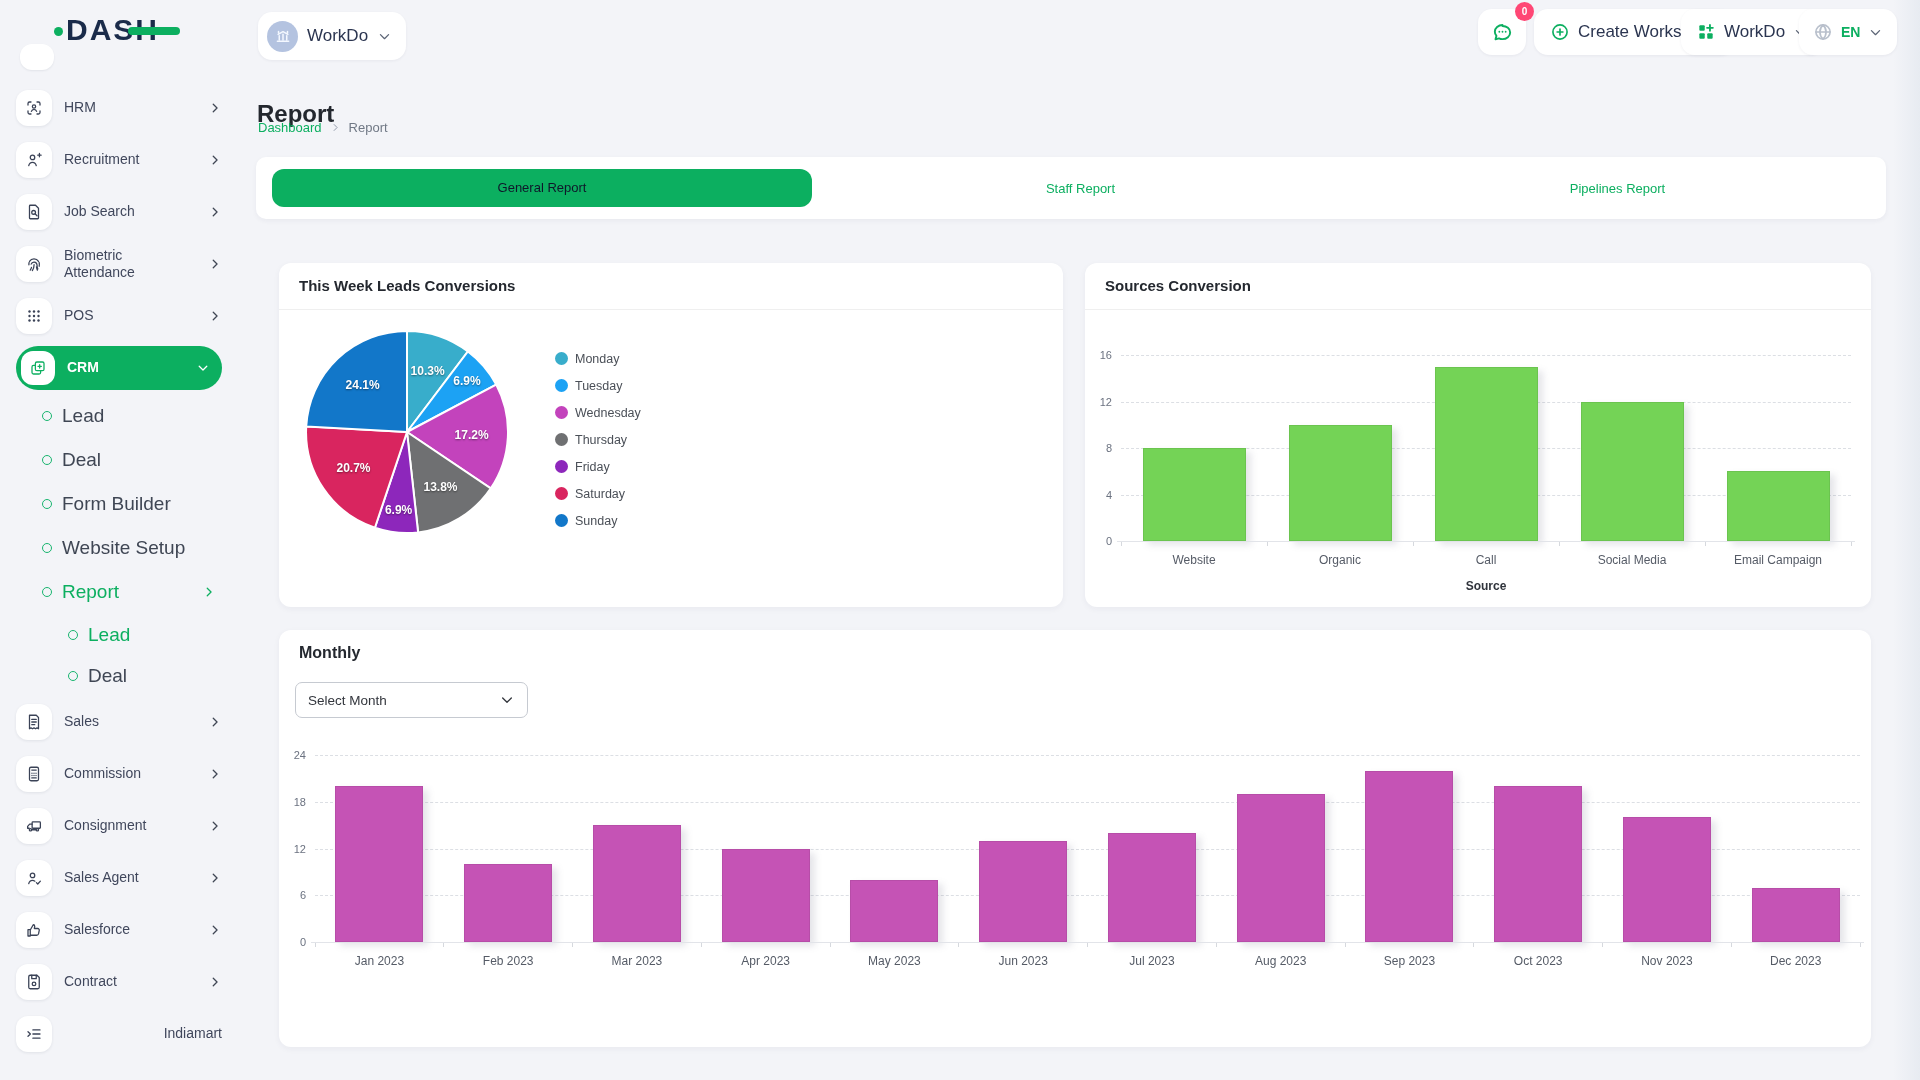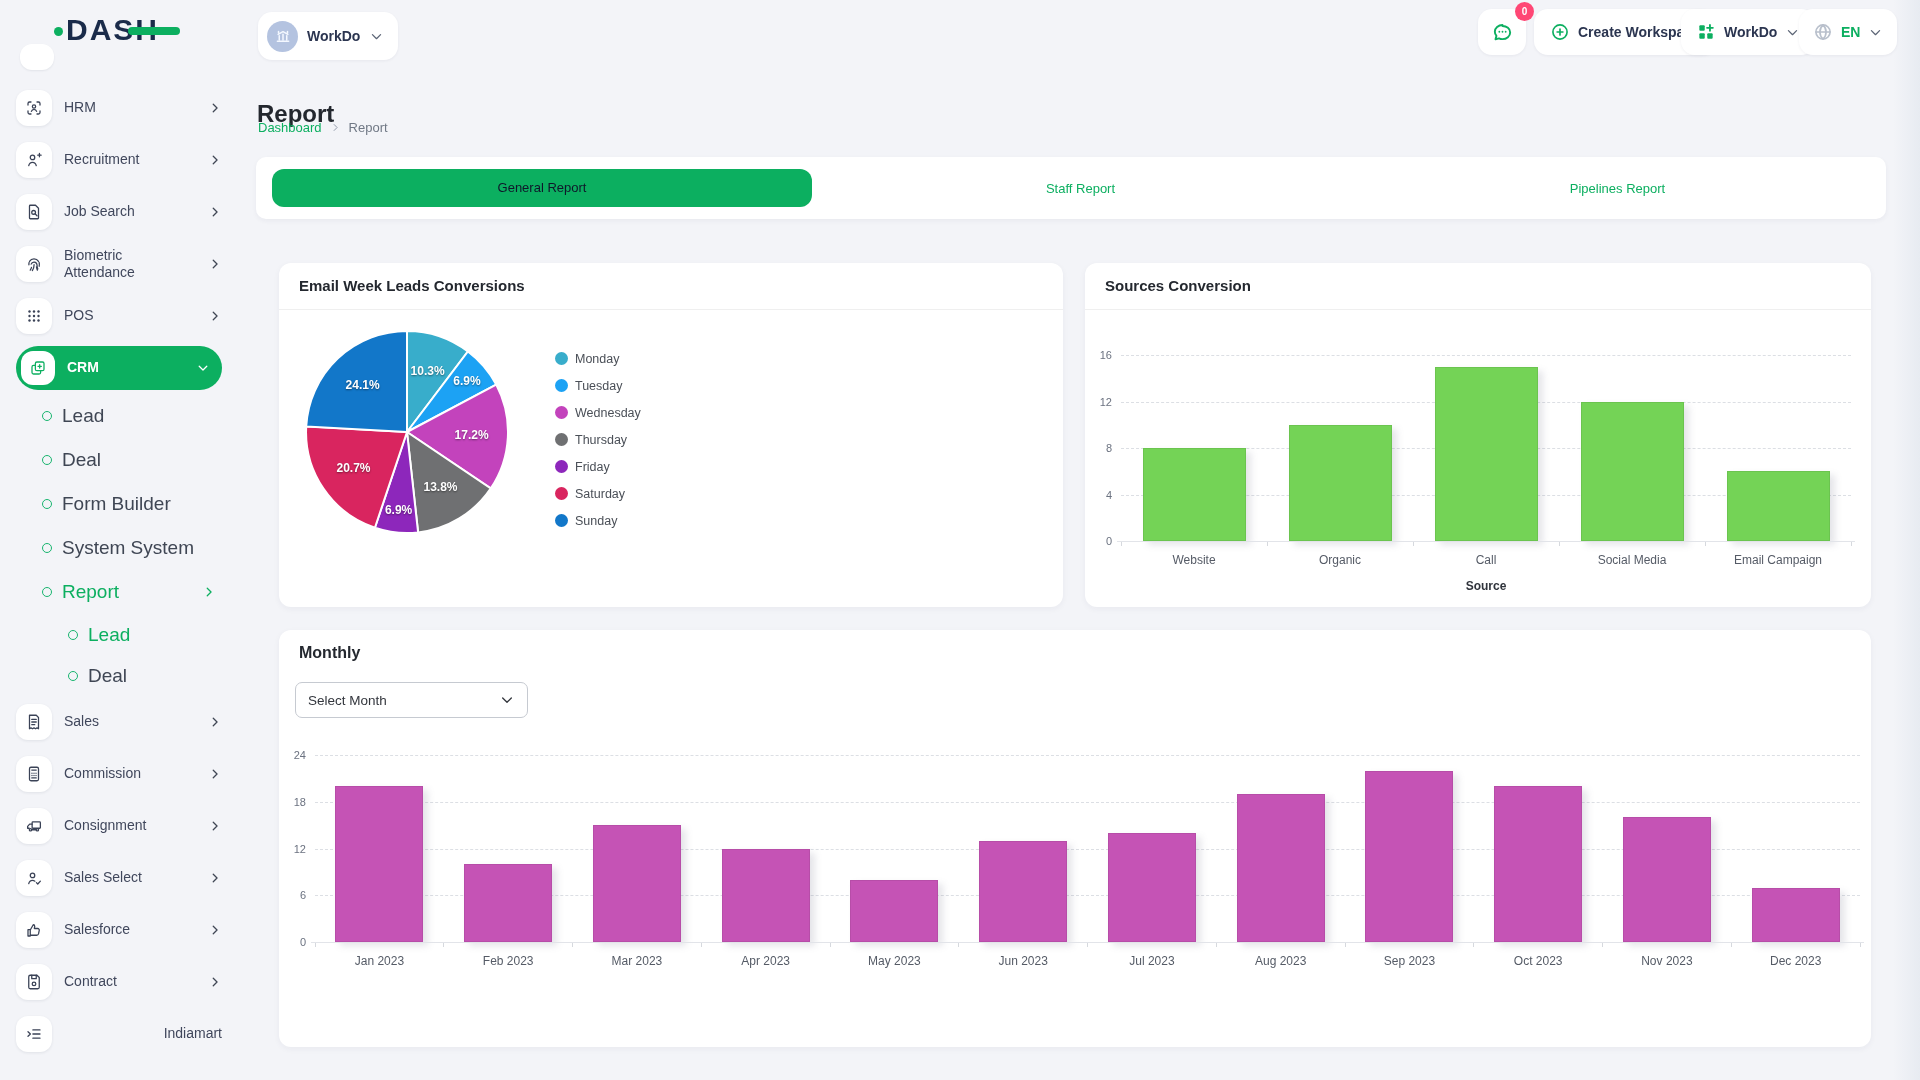--- a/index.html
+++ b/index.html
@@ -13,21 +13,21 @@
   .chip{background:#fff;border-radius:14px;box-shadow:0 1px 3px rgba(30,40,70,.06);
     display:flex;align-items:center;position:absolute;}
   #logo{position:absolute;left:58px;top:13px;height:34px;display:flex;align-items:center;}
   .logo-wrap{position:relative;padding-left:8px;}
   .logo-text{font-size:30px;font-weight:800;letter-spacing:2px;color:#1a2b4a;line-height:34px;}
   .logo-dot{position:absolute;left:-4px;top:14px;width:9px;height:9px;border-radius:50%;background:#0CAF60;}
   .logo-bar{position:absolute;left:70px;top:14px;width:52px;height:8px;border-radius:4px;background:#0CAF60;}
   #workspace-chip{left:258px;top:12px;height:48px;padding:0 14px 0 9px;gap:9px;}
   .avatar{width:31px;height:31px;border-radius:50%;background:#b4c3e0;display:flex;
     align-items:center;justify-content:center;color:#f4f8ff;}
-  .chip-label{font-size:14px;font-weight:700;color:#2b3550;text-align:right;}
+  .chip-label{font-size:17px;font-weight:400;color:#2b3550;text-align:right;}
   .chev{color:#5b6475;}
   #chat-chip{left:1478px;top:9px;width:48px;height:46px;justify-content:center;color:#0CAF60;}
   .badge{position:absolute;top:-7px;right:-8px;min-width:19px;height:19px;border-radius:10px;
     background:#FF4775;color:#fff;font-size:10px;font-weight:700;display:flex;
     align-items:center;justify-content:center;padding:0 5px;box-sizing:border-box;}
   #create-chip{left:1534px;top:9px;height:46px;padding:0 16px;gap:8px;}
   #workdo-chip{left:1681px;top:9px;height:46px;padding:0 15px;gap:8px;}
   #lang-chip{left:1799px;top:9px;height:46px;padding:0 14px;gap:8px;}
   .green{color:#0CAF60;}
   .grayicon{color:#b9c0cc;}
@@ -285,21 +285,21 @@
     <div class="sub-item">
       <span class="bullet"></span>
       <span class="sub-label">Deal</span>
     </div>
     <div class="sub-item">
       <span class="bullet"></span>
       <span class="sub-label">Form Builder</span>
     </div>
     <div class="sub-item">
       <span class="bullet"></span>
-      <span class="sub-label">System System</span>
+      <span class="sub-label">Website Setup</span>
     </div>
     <div class="sub-item active">
       <span class="bullet"></span>
       <span class="sub-label">Report</span>
       <span class="chev">
         <svg viewBox="0 0 24 24" width="14" height="14" fill="none" stroke="currentColor" stroke-width="2.2" stroke-linecap="round" stroke-linejoin="round">
           <path d="m9 5.5 6.5 6.5L9 18.5"></path>
         </svg>
       </span>
     </div>
@@ -365,21 +365,21 @@
         </svg>
       </span>
     </div>
     <div class="side-item">
       <span class="tile">
         <svg viewBox="0 0 24 24" width="18" height="18" fill="none" stroke="currentColor" stroke-width="1.7" stroke-linecap="round" stroke-linejoin="round">
           <circle cx="10" cy="8.5" r="3"></circle>
           <path d="M5 19.5c.6-2.8 2.6-4.4 5-4.4 1.2 0 2.3.4 3.2 1.1M15.2 18.2l1.8 1.8 3.5-3.8"></path>
         </svg>
       </span>
-      <span class="side-label">Sales Select</span>
+      <span class="side-label">Sales Agent</span>
       <span class="chev">
         <svg viewBox="0 0 24 24" width="14" height="14" fill="none" stroke="currentColor" stroke-width="2.2" stroke-linecap="round" stroke-linejoin="round">
           <path d="m9 5.5 6.5 6.5L9 18.5"></path>
         </svg>
       </span>
     </div>
     <div class="side-item">
       <span class="tile">
         <svg viewBox="0 0 24 24" width="18" height="18" fill="none" stroke="currentColor" stroke-width="1.7" stroke-linecap="round" stroke-linejoin="round">
           <path d="M7 11.5v8.5H4v-8.5zM7 12l4-7c1 0 2 .8 2 2.2L12.4 10H17a2 2 0 0 1 2 2.4l-1 4.8A2.5 2.5 0 0 1 15.5 19H7"></path>
@@ -429,21 +429,21 @@
   <span class="bc-current">Report</span>
 </div>
 
 <div id="tabs-card">
   <div class="tab tab-active">General Report</div>
   <div class="tab">Staff Report</div>
   <div class="tab">Pipelines Report</div>
 </div>
 
 <div class="card" id="pie-card">
-  <div class="card-title">Email Week Leads Conversions</div>
+  <div class="card-title">This Week Leads Conversions</div>
   <div class="card-divider"></div>
   <div id="pie-wrap">
       <svg width="212" height="212" viewBox="0 0 212 212">
         <path d="M106 106 L106.0 5.0 A101 101 0 0 1 166.9 25.5 Z" fill="#38ADCB" stroke="#fff" stroke-width="2"></path>
         <text x="126.6" y="48.7" text-anchor="middle" class="pie-label" style="text-shadow:0 1px 2px rgba(0,0,0,.45)">10.3%</text>
         <path d="M106 106 L166.9 25.5 A101 101 0 0 1 195.2 58.6 Z" fill="#1CA2F4" stroke="#fff" stroke-width="2"></path>
         <text x="165.9" y="58.9" text-anchor="middle" class="pie-label" style="text-shadow:0 1px 2px rgba(0,0,0,.45)">6.9%</text>
         <path d="M106 106 L195.2 58.6 A101 101 0 0 1 189.8 162.4 Z" fill="#C343BC" stroke="#fff" stroke-width="2"></path>
         <text x="170.6" y="113.4" text-anchor="middle" class="pie-label" style="text-shadow:0 1px 2px rgba(0,0,0,.45)">17.2%</text>
         <path d="M106 106 L189.8 162.4 A101 101 0 0 1 117.1 206.4 Z" fill="#6F7072" stroke="#fff" stroke-width="2"></path>

